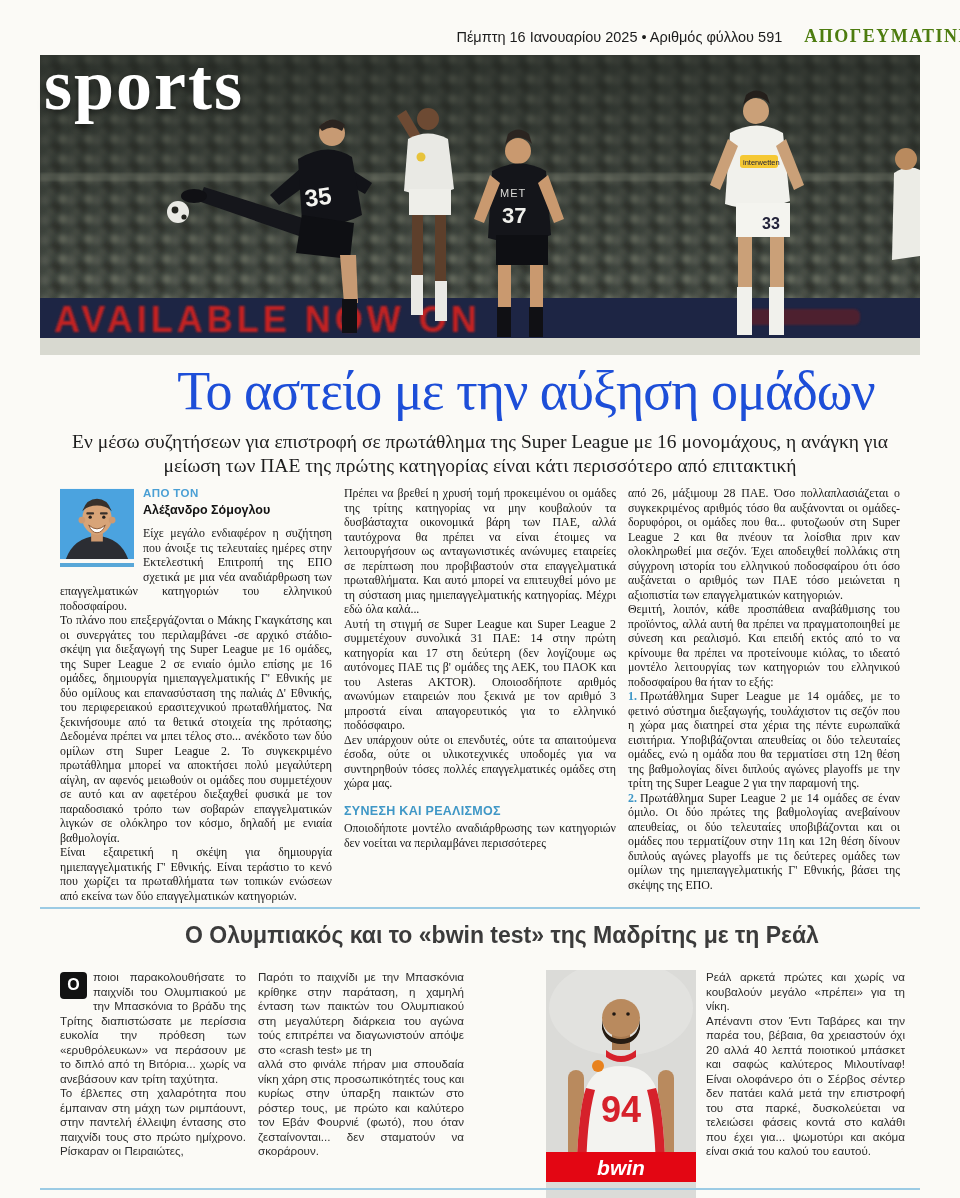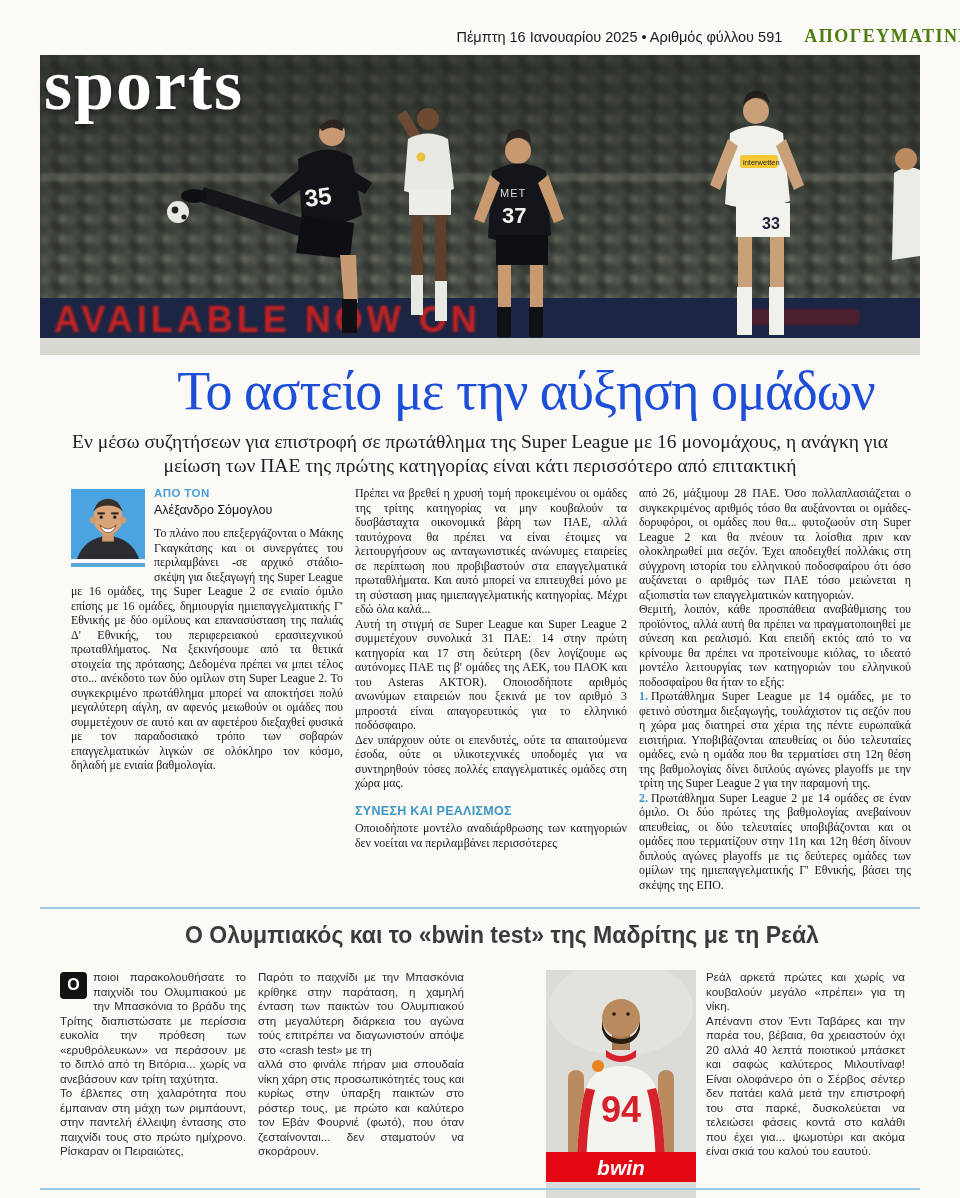--- a/index.html
+++ b/index.html
@@ -18,30 +18,30 @@
           font-size:72px;line-height:1;color:#fff;letter-spacing:2px;
           text-shadow:0 2px 7px rgba(0,0,0,.5);}
 
   
   .headline{position:absolute;top:352px;left:16px;width:100%;margin:8px;text-align:center;
             font-family:"Liberation Serif",serif;font-weight:400;font-size:54px;color:#1d4ed8;letter-spacing:-1px;}
   .subhead{position:absolute;top:430px;left:70px;width:820px;margin:0;text-align:center;
            font-size:19.5px;line-height:1.22;color:#1d1d1d;}
 
   
-  .cols{position:absolute;top:486px;left:60px;width:840px;display:flex;gap:12px;margin-left:11px;}
+  .cols{position:absolute;top:486px;left:60px;width:840px;display:flex;gap:12px;}
   .col{width:272px;font-size:11.9px;line-height:14.5px;text-align:justify;color:#161616;
        -webkit-hyphens:auto;hyphens:auto;}
   .col p{margin:0;}
   .avatar-wrap{float:left;width:74px;margin:2px 9px 3px 0;}
   .avatar-wrap svg{display:block;}
   .blue-bar{height:4px;background:#58a7d8;margin-top:3px;}
   .byline-prefix{font-family:"Liberation Sans",sans-serif;font-size:11.5px;font-weight:700;
                  color:#4a9fd4;letter-spacing:.4px;margin-bottom:2px;}
-  .byline-name{font-family:"Liberation Sans",sans-serif;font-size:12.5px;font-weight:400;
+  .byline-name{font-family:"Liberation Sans",sans-serif;font-size:12.5px;font-weight:700;
                color:#111;margin-bottom:9px;}
   .subhead-blue{font-family:"Liberation Sans",sans-serif;font-size:12.5px;font-weight:700;
                 color:#3f97c6;letter-spacing:.3px;margin:13px 0 3px;}
   .num{color:#3f97c6;font-weight:700;margin-right:3px;}
 
   
   .rule{position:absolute;left:40px;width:880px;height:2px;background:#9ccbe4;}
   .rule-top{top:907px;}
   .rule-bottom{top:1188px;}
 
@@ -188,21 +188,23 @@
           <rect x="27" y="24" width="8" height="2.2" rx="1" fill="#3a312b"></rect>
           <rect x="41" y="24" width="8" height="2.2" rx="1" fill="#3a312b"></rect>
           <circle cx="31" cy="29" r="1.7" fill="#241f1c"></circle>
           <circle cx="45" cy="29" r="1.7" fill="#241f1c"></circle>
           <path d="M29.5 37 q8.5 8 17 0 q-3 8 -8.5 8 q-5.5 0 -8.5 -8 z" fill="#fff" stroke="#8a5c3c" stroke-width="1"></path>
         </svg>
         <div class="blue-bar"></div>
       </div>
       <div class="byline-prefix">ΑΠΟ ΤΟΝ</div>
       <div class="byline-name">Αλέξανδρο Σόμογλου</div>
+      <p>Είχε μεγάλο ενδιαφέρον η συζήτηση που άνοιξε τις τελευταίες ημέρες στην Εκτελεστική Επιτροπή της ΕΠΟ σχετικά με μια νέα αναδιάρθρωση των επαγγελματικών κατηγοριών του ελληνικού ποδοσφαίρου.</p>
       <p>Το πλάνο που επεξεργάζονται ο Μάκης Γκαγκάτσης και οι συνεργάτες του περιλαμβάνει -σε αρχικό στάδιο- σκέψη για διεξαγωγή της Super League με 16 ομάδες, της Super League 2 σε ενιαίο όμιλο επίσης με 16 ομάδες, δημιουργία ημιεπαγγελματικής Γ' Εθνικής με δύο ομίλους και επανασύσταση της παλιάς Δ' Εθνικής, του περιφερειακού ερασιτεχνικού πρωταθλήματος. Να ξεκινήσουμε από τα θετικά στοιχεία της πρότασης; Δεδομένα πρέπει να μπει τέλος στο... ανέκδοτο των δύο ομίλων στη Super League 2. Το συγκεκριμένο πρωτάθλημα μπορεί να αποκτήσει πολύ μεγαλύτερη αίγλη, αν αφενός μειωθούν οι ομάδες που συμμετέχουν σε αυτό και αν αφετέρου διεξαχθεί φυσικά με τον παραδοσιακό τρόπο των σοβαρών επαγγελματικών λιγκών σε ολόκληρο τον κόσμο, δηλαδή με ενιαία βαθμολογία.</p>
+      <p>Είναι εξαιρετική η σκέψη για δημιουργία ημιεπαγγελματικής Γ' Εθνικής. Είναι τεράστιο το κενό που χωρίζει τα πρωταθλήματα των τοπικών ενώσεων από εκείνα των δύο επαγγελματικών κατηγοριών.</p>
     </div>
 
     <div class="col">
       <p>Πρέπει να βρεθεί η χρυσή τομή προκειμένου οι ομάδες της τρίτης κατηγορίας να μην κουβαλούν τα δυσβάσταχτα οικονομικά βάρη των ΠΑΕ, αλλά ταυτόχρονα θα πρέπει να είναι έτοιμες να λειτουργήσουν ως ανταγωνιστικές ανώνυμες εταιρείες σε περίπτωση που προβιβαστούν στα επαγγελματικά πρωταθλήματα. Και αυτό μπορεί να επιτευχθεί μόνο με τη σύσταση μιας ημιεπαγγελματικής κατηγορίας. Μέχρι εδώ όλα καλά...</p>
       <p>Αυτή τη στιγμή σε Super League και Super League 2 συμμετέχουν συνολικά 31 ΠΑΕ: 14 στην πρώτη κατηγορία και 17 στη δεύτερη (δεν λογίζουμε ως αυτόνομες ΠΑΕ τις β' ομάδες της ΑΕΚ, του ΠΑΟΚ και του Asteras AKTOR). Οποιοσδήποτε αριθμός ανωνύμων εταιρειών που ξεκινά με τον αριθμό 3 μπροστά είναι απαγορευτικός για το ελληνικό ποδόσφαιρο.</p>
       <p>Δεν υπάρχουν ούτε οι επενδυτές, ούτε τα απαιτούμενα έσοδα, ούτε οι υλικοτεχνικές υποδομές για να συντηρηθούν τόσες πολλές επαγγελματικές ομάδες στη χώρα μας.</p>
       <div class="subhead-blue">ΣΥΝΕΣΗ ΚΑΙ ΡΕΑΛΙΣΜΟΣ</div>
       <p>Οποιοδήποτε μοντέλο αναδιάρθρωσης των κατηγοριών δεν νοείται να περιλαμβάνει περισσότερες</p>
     </div>
 

